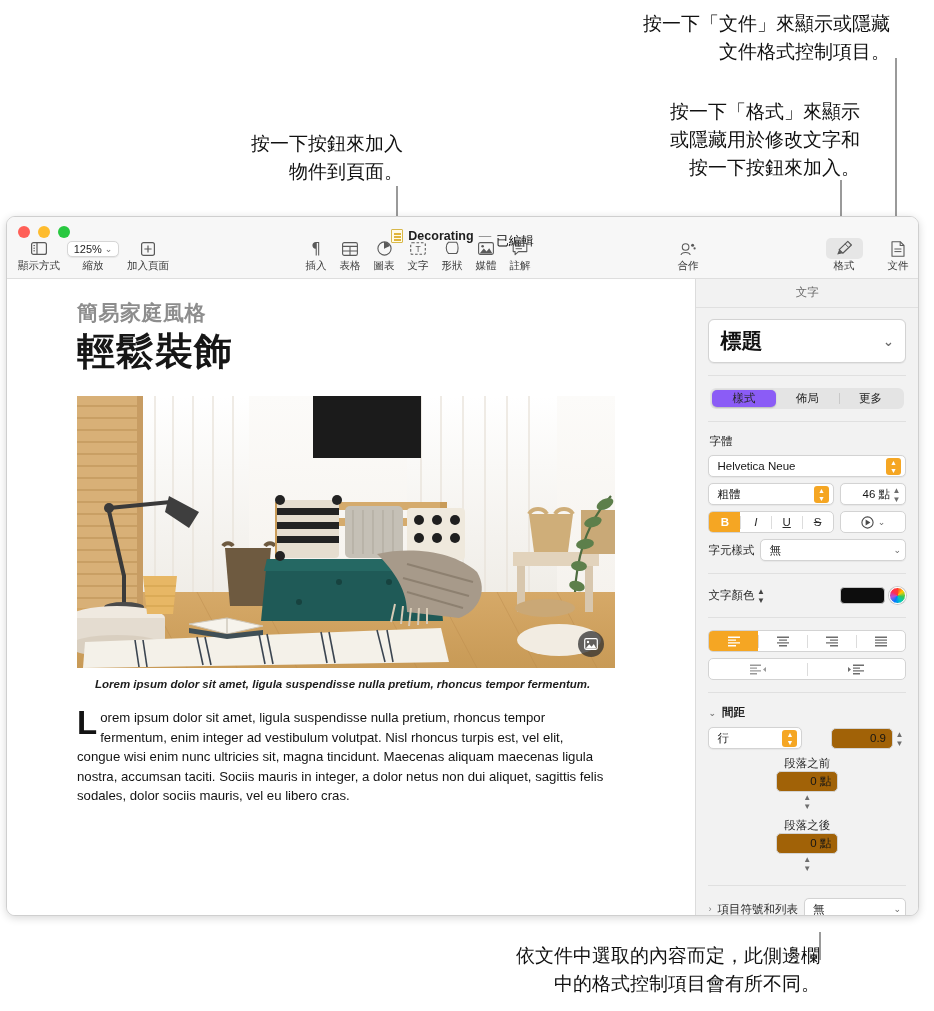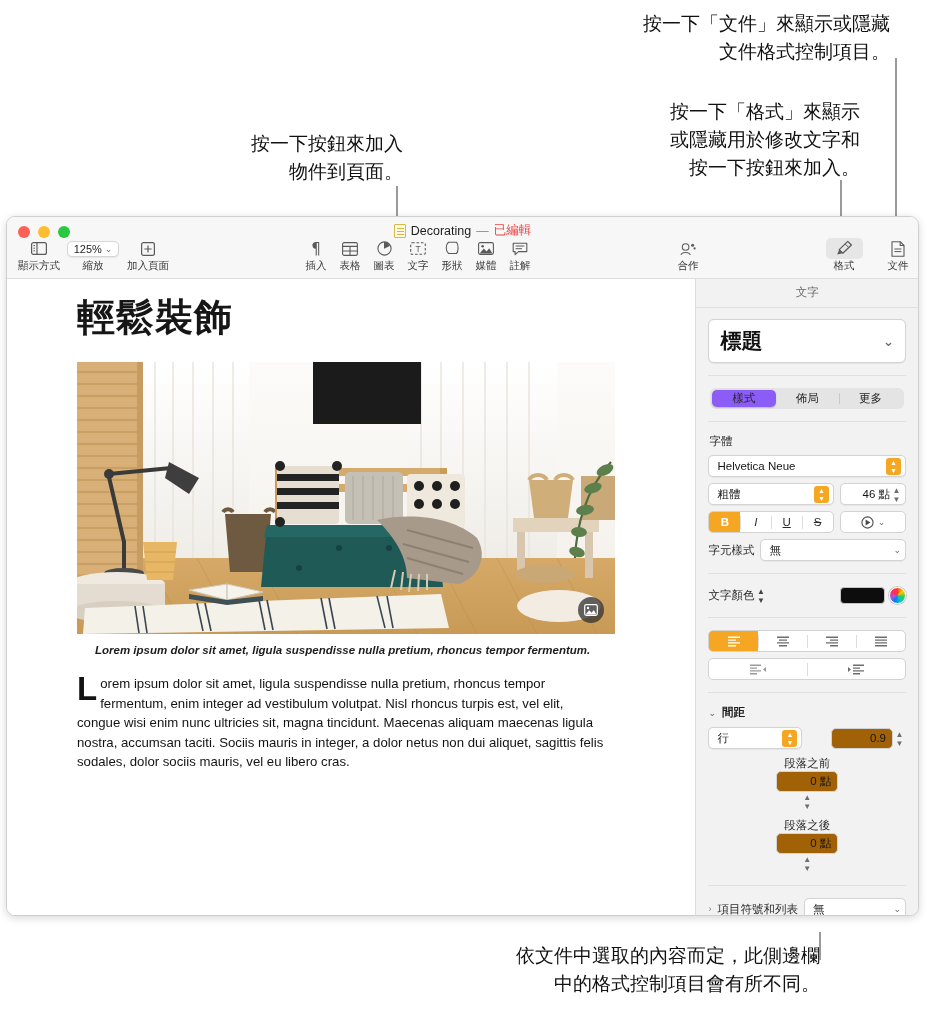--- a/index.html
+++ b/index.html
@@ -53,23 +53,23 @@
   .dot.r { background: #ff5f57; }
   .dot.y { background: #febc2e; }
   .dot.g { background: #28c840; }
 
   #doctitle {
     position: absolute; top: 5px; left: 0; width: 100%;
     text-align: center;
     font-size: 12.5px;
     display: flex; justify-content: center; align-items: center; gap: 5px;
   }
-  #doctitle .tname { font-weight: normal; color: #1d1d1d; }
+  #doctitle .tname { font-weight: bold; color: #1d1d1d; }
   #doctitle .dash { color: #8a8a8a; }
-  #doctitle .edited { color: #ef4444; }
+  #doctitle .edited { color: #000000; margin-top: 11px; }
   .doc-ico {
     width: 12px; height: 14px; border: 1px solid #d8b84a;
     border-radius: 1px; background: #fffbe8;
     display: inline-block; position: relative;
   }
   .doc-ico::after {
     content: ""; position: absolute; left: 2px; top: 3px;
     width: 7px; height: 1.5px; background: #e0b53a;
     box-shadow: 0 3px 0 #e0b53a, 0 6px 0 #e0b53a;
   }
@@ -452,20 +452,21 @@
             </svg>
         </div>
         <span class="lbl">文件</span>
       </div>
     </div>
 
     <div id="body-split">
 
       <div id="canvas">
         <div id="page">
+          <div class="eyebrow">簡易家庭風格</div>
           <div class="headline">輕鬆裝飾</div>
 
           <div class="photo">
             <svg width="538" height="272" viewBox="0 0 538 272" preserveAspectRatio="none">
               <defs>
                 <linearGradient id="wallg" x1="0" y1="0" x2="0" y2="1">
                   <stop offset="0" stop-color="#fcfbf9"></stop>
                     <stop offset="1" stop-color="#f3efe9"></stop>
                 </linearGradient>
                 <linearGradient id="floorg" x1="0" y1="0" x2="0" y2="1">

